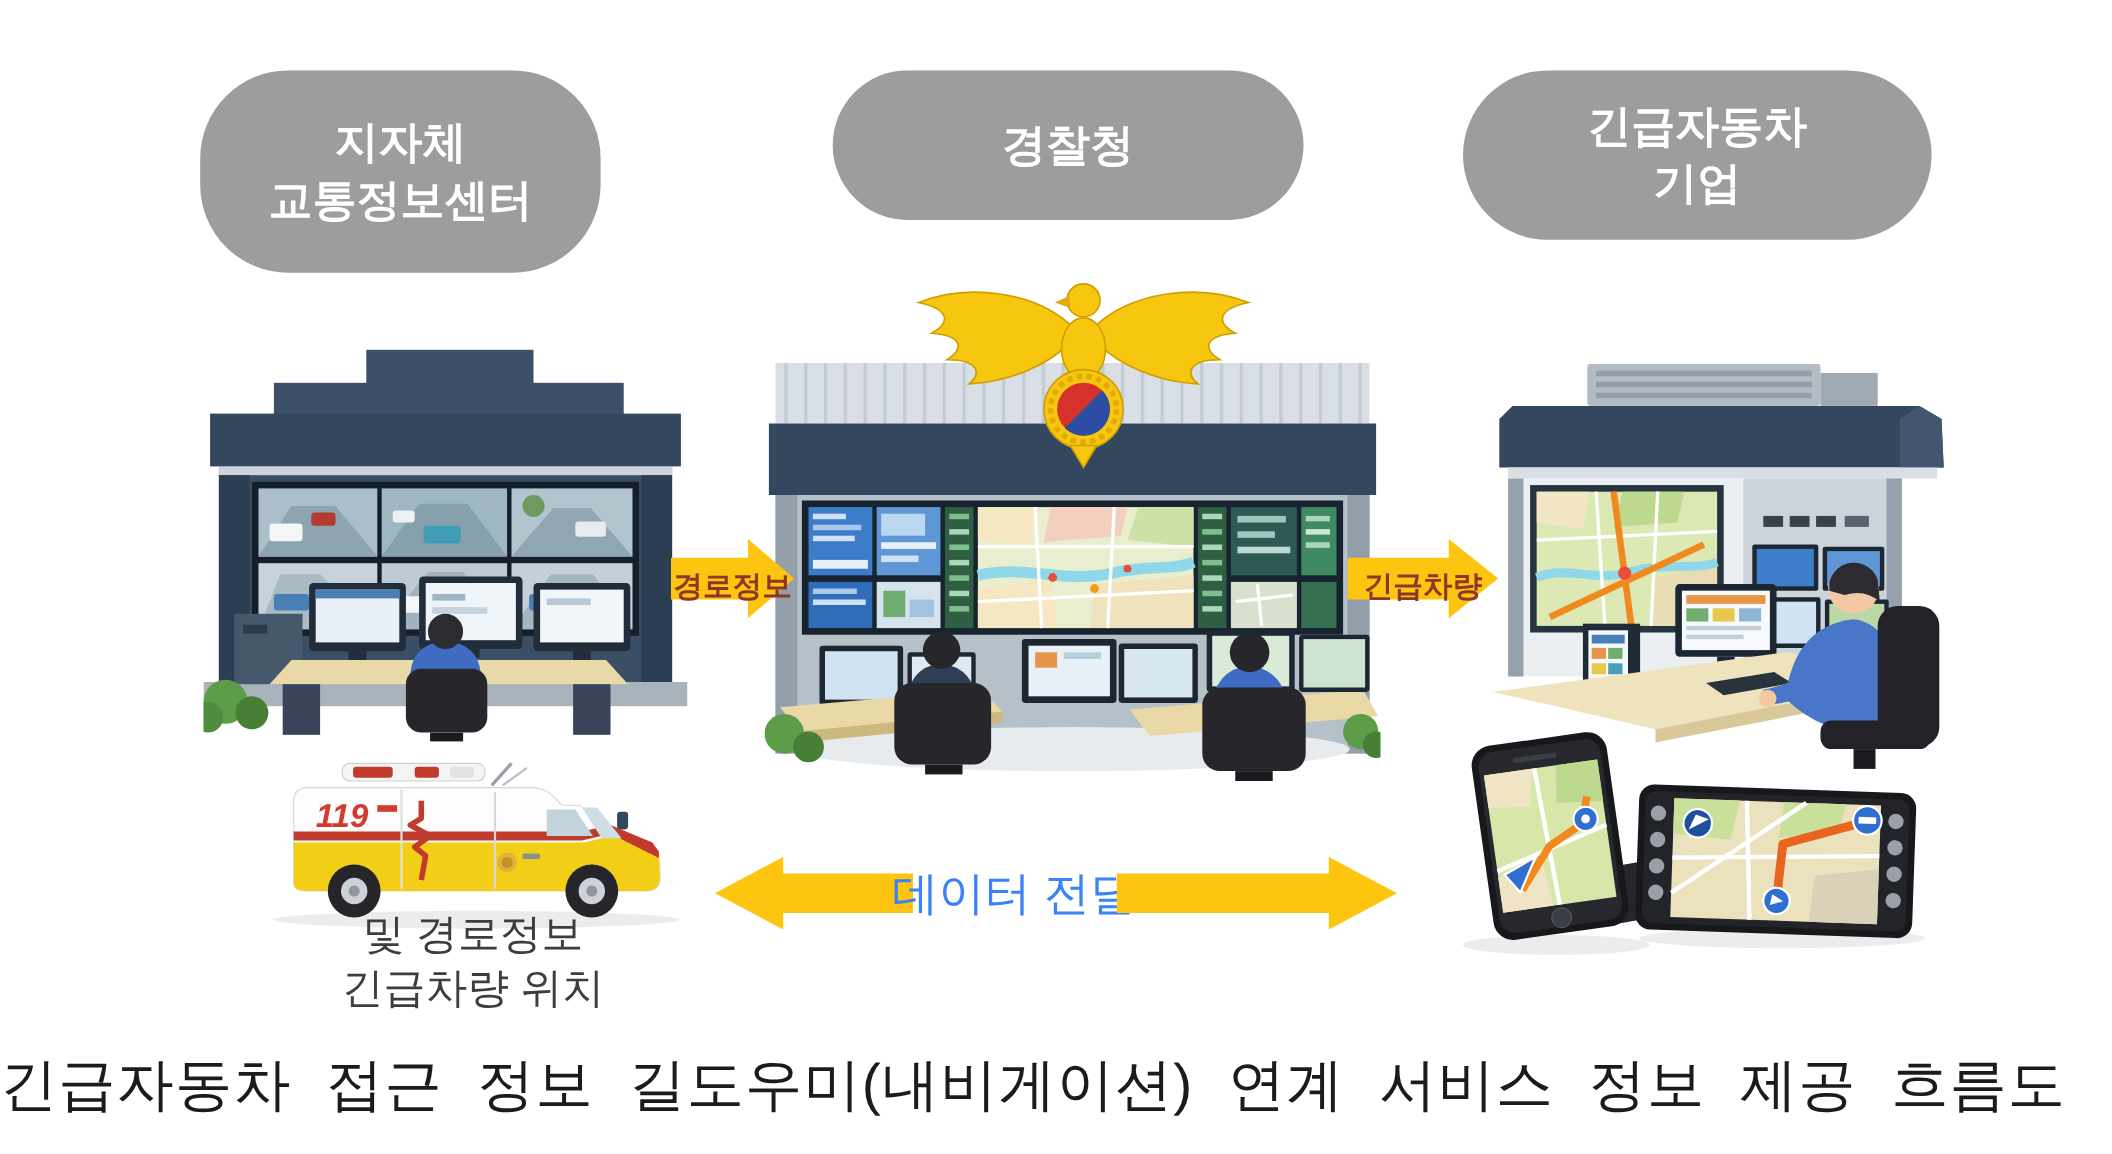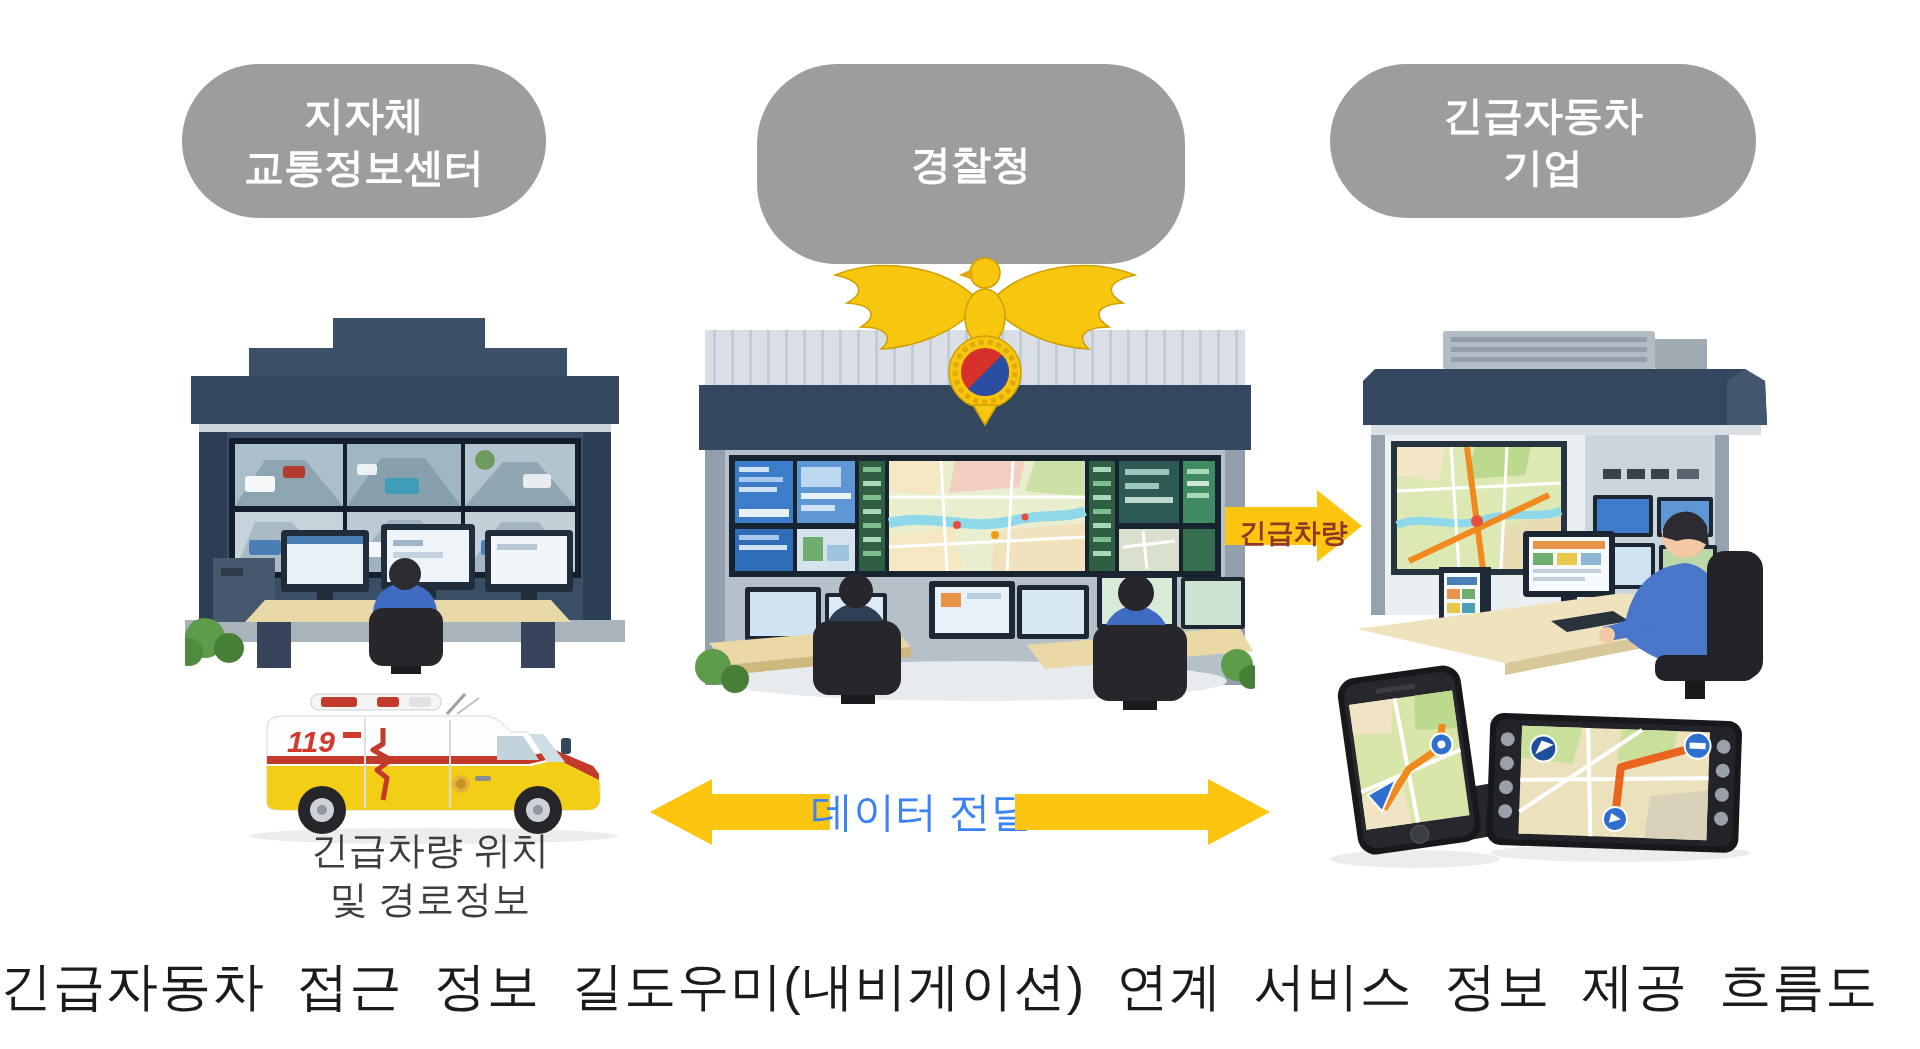--- a/index.html
+++ b/index.html
@@ -43,25 +43,25 @@
   }
   .navy { fill:var(--building-navy,#33475e); }
   .amb-yellow { fill:var(--ambulance-yellow,#f2cf16); }
   .amb-red { fill:var(--ambulance-stripe-red,#c23a2c); }
 </style>
 </head>
 <body>
 
 <div class="canvas">
 
-  <div class="bubble" style="left:182px;top:64px;width:364px;height:154px">
+  <div class="bubble" style="left:182px;top:64px;width:364px;height:184px">
     <div>지자체</div>
     <div>교통정보센터</div>
   </div>
-  <div class="bubble" style="left:757px;top:64px;width:428px;height:200px">
+  <div class="bubble" style="left:757px;top:64px;width:428px;height:136px">
     <div>경찰청</div>
   </div>
   <div class="bubble" style="left:1330px;top:64px;width:426px;height:154px">
     <div>긴급자동차</div>
     <div>기업</div>
   </div>
 
   <svg class="art" style="left:185px;top:290px;width:440px;height:400px" viewBox="0 0 440 400">
     <rect x="148" y="28" width="152" height="36" fill="#3c5069"></rect>
     <rect x="64" y="58" width="318" height="30" fill="#3c5069"></rect>
@@ -324,20 +324,26 @@
       <path d="M300,280 Q272,298 248,302 L252,316 Q288,312 310,296 Z" fill="#4a76c9"></path>
       <circle cx="252" cy="310" r="8" fill="#f2c9a2"></circle>
       <circle cx="330" cy="210" r="23" fill="#f2c9a2"></circle>
       <path d="M308,204 A23,23 0 0 1 352,202 L354,222 Q340,210 322,216 L308,212 Z" fill="#2b2b31"></path>
     </g>
     <rect x="352" y="226" width="56" height="128" rx="18" fill="#222228"></rect>
     <rect x="300" y="330" width="100" height="26" rx="10" fill="#222228"></rect>
     <rect x="330" y="356" width="20" height="18" fill="#1a1a1e"></rect>
   </svg>
 
+  <div class="flow-arrow" style="left:610px;top:490px;width:112px;height:72px">
+    <svg viewBox="0 0 112 72">
+      <polygon class="arrow-shape" points="0,17 70,17 70,0 112,36 70,72 70,55 0,55"></polygon>
+    </svg>
+    <div class="flow-label">경로정보</div>
+  </div>
 
   <div class="flow-arrow" style="left:1225px;top:490px;width:137px;height:72px">
     <svg viewBox="0 0 137 72">
       <polygon class="arrow-shape" points="0,17 92,17 92,0 137,36 92,72 92,55 0,55"></polygon>
     </svg>
     <div class="flow-label">긴급차량</div>
   </div>
 
   <svg class="art" style="left:225px;top:668px;width:415px;height:185px" viewBox="0 0 415 185">
     <ellipse cx="208" cy="168" rx="185" ry="8" fill="#ececec"></ellipse>
@@ -367,22 +373,22 @@
       <circle cx="97" cy="142" r="5" fill="#8f969d"></circle>
     </g>
     <g>
       <circle cx="313" cy="142" r="24" fill="#26262a"></circle>
       <circle cx="313" cy="142" r="12" fill="#cdd2d8"></circle>
       <circle cx="313" cy="142" r="5" fill="#8f969d"></circle>
     </g>
   </svg>
 
   <div class="callout" style="left:240px;top:826px;width:380px">
+    <div>및 경로정보</div>
     <div>긴급차량 위치</div>
-    <div>및 경로정보</div>
   </div>
 
   <svg class="art" style="left:650px;top:779px;width:180px;height:66px" viewBox="0 0 180 66">
     <polygon class="arrow-shape" points="180,15 62,15 62,0 0,33 62,66 62,51 180,51"></polygon>
   </svg>
   <div class="data-label" style="left:802px;top:781px;width:240px;height:62px">데이터 전달</div>
   <svg class="art" style="left:1015px;top:779px;width:255px;height:66px" viewBox="0 0 255 66">
     <polygon class="arrow-shape" points="0,15 193,15 193,0 255,33 193,66 193,51 0,51"></polygon>
   </svg>
 

